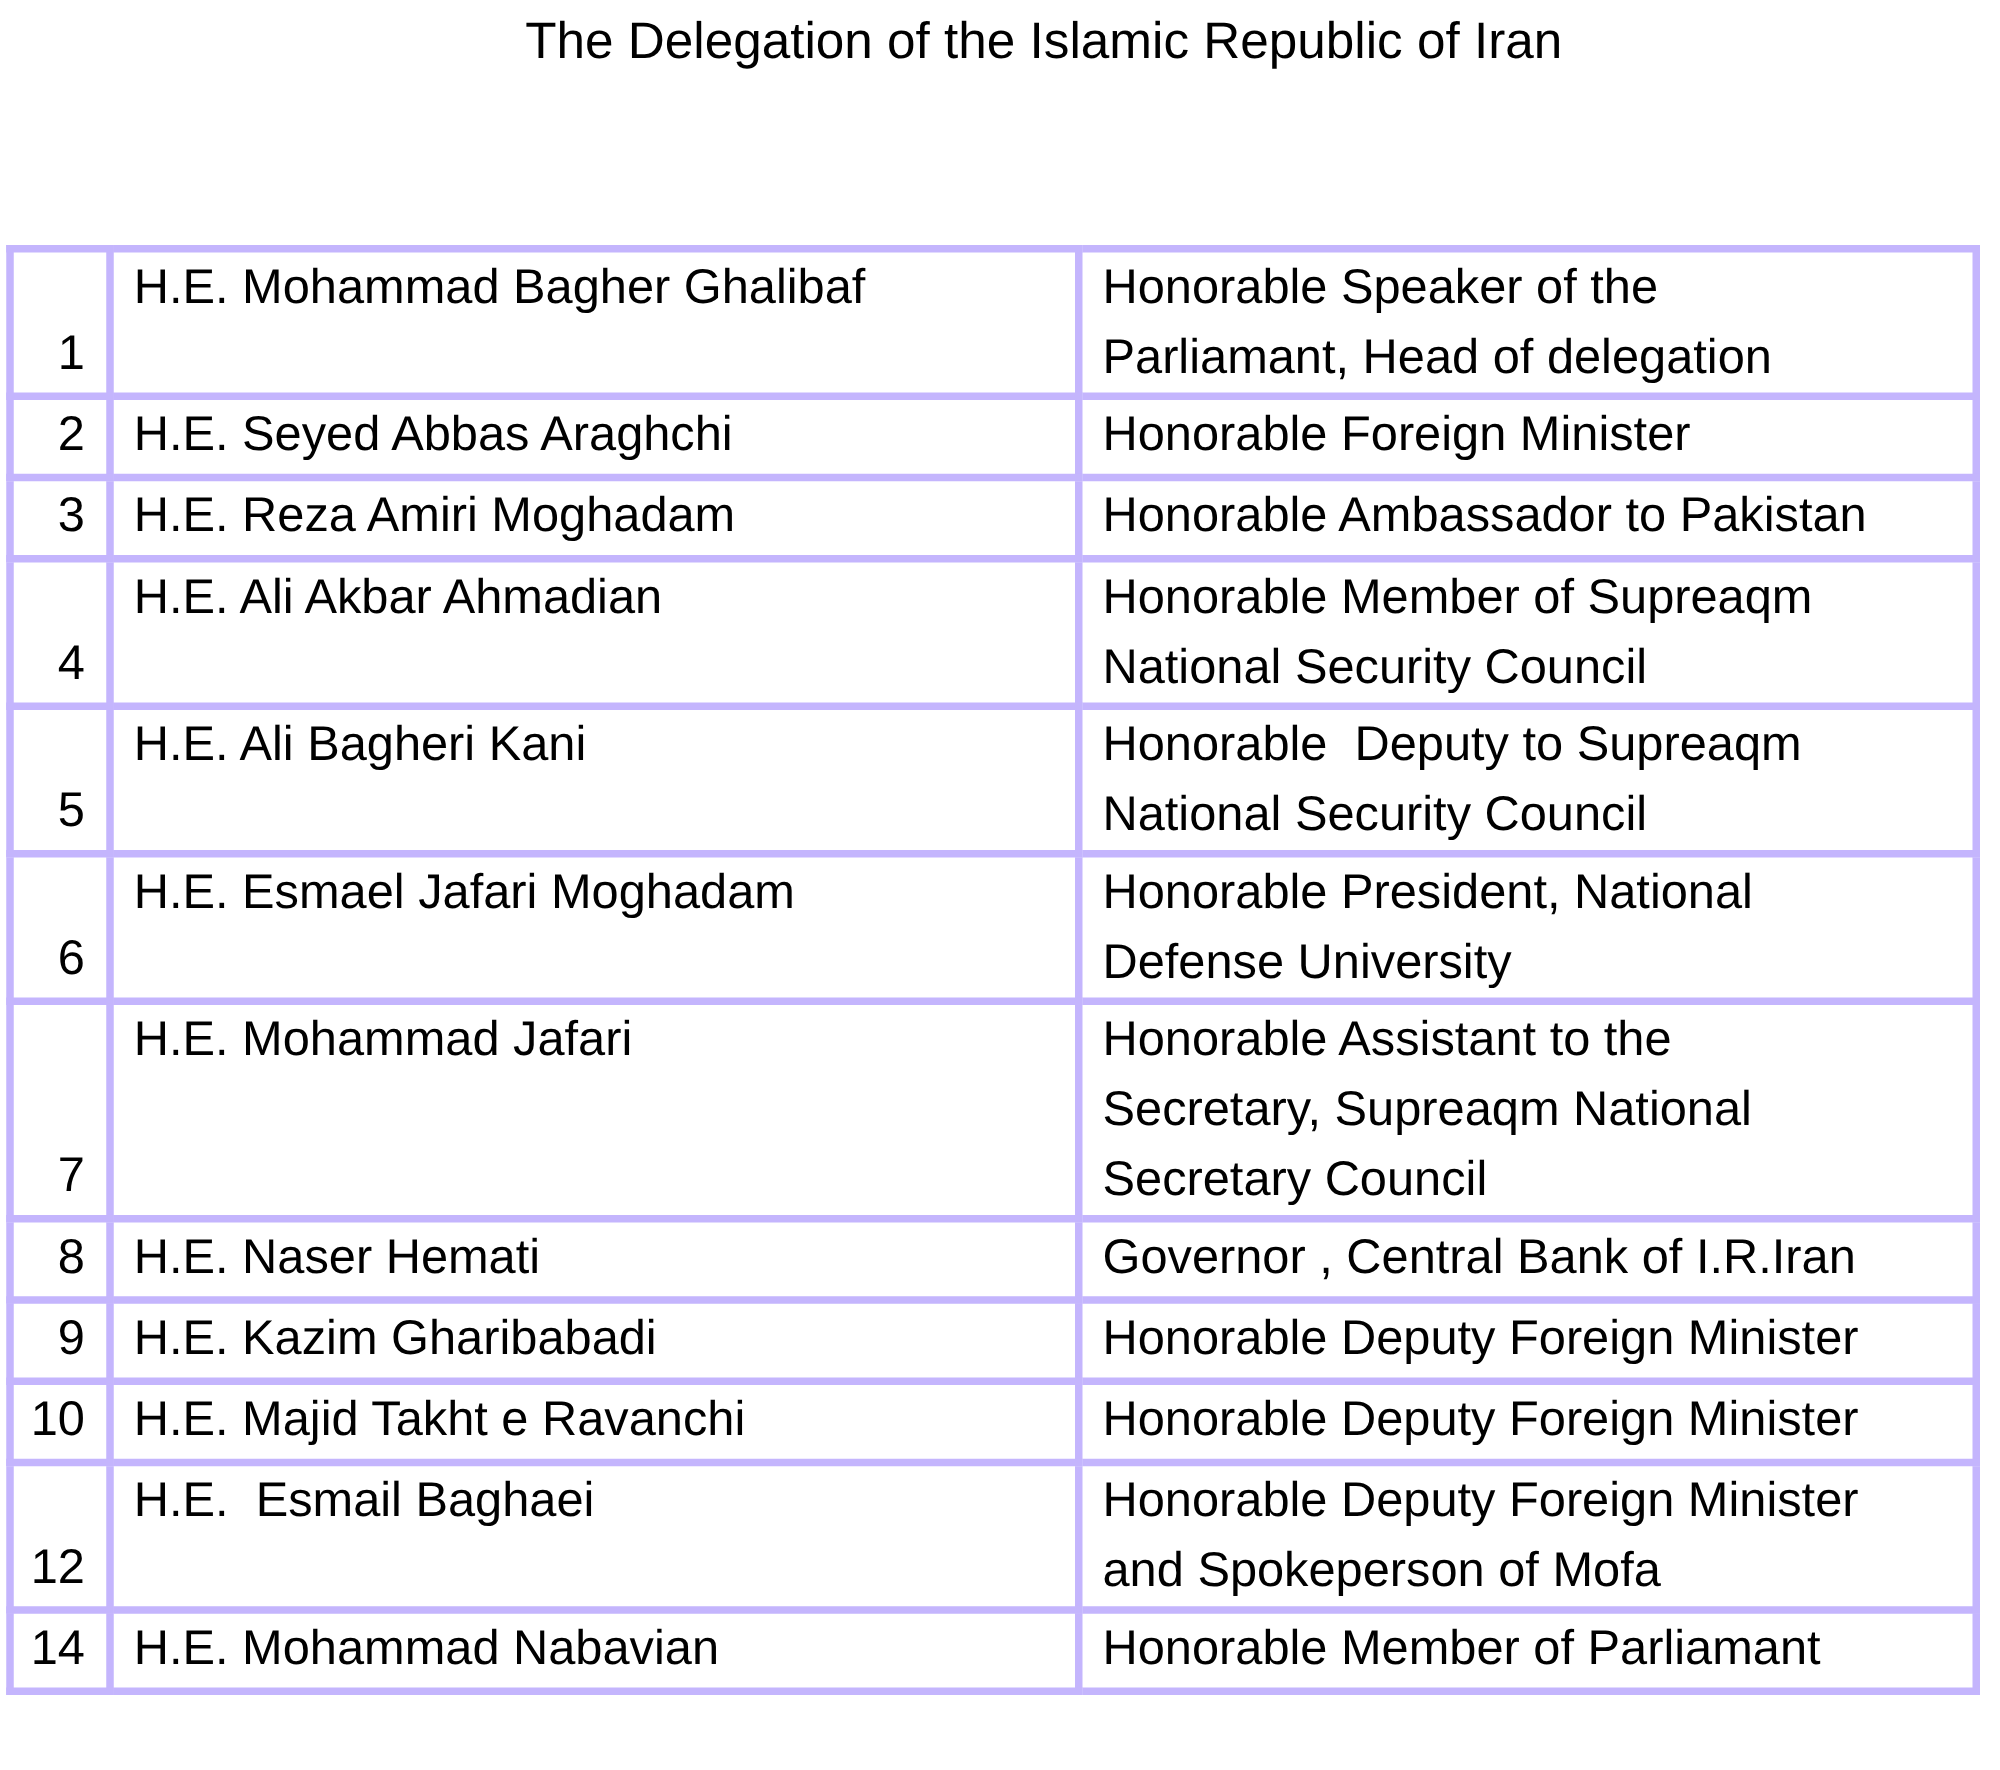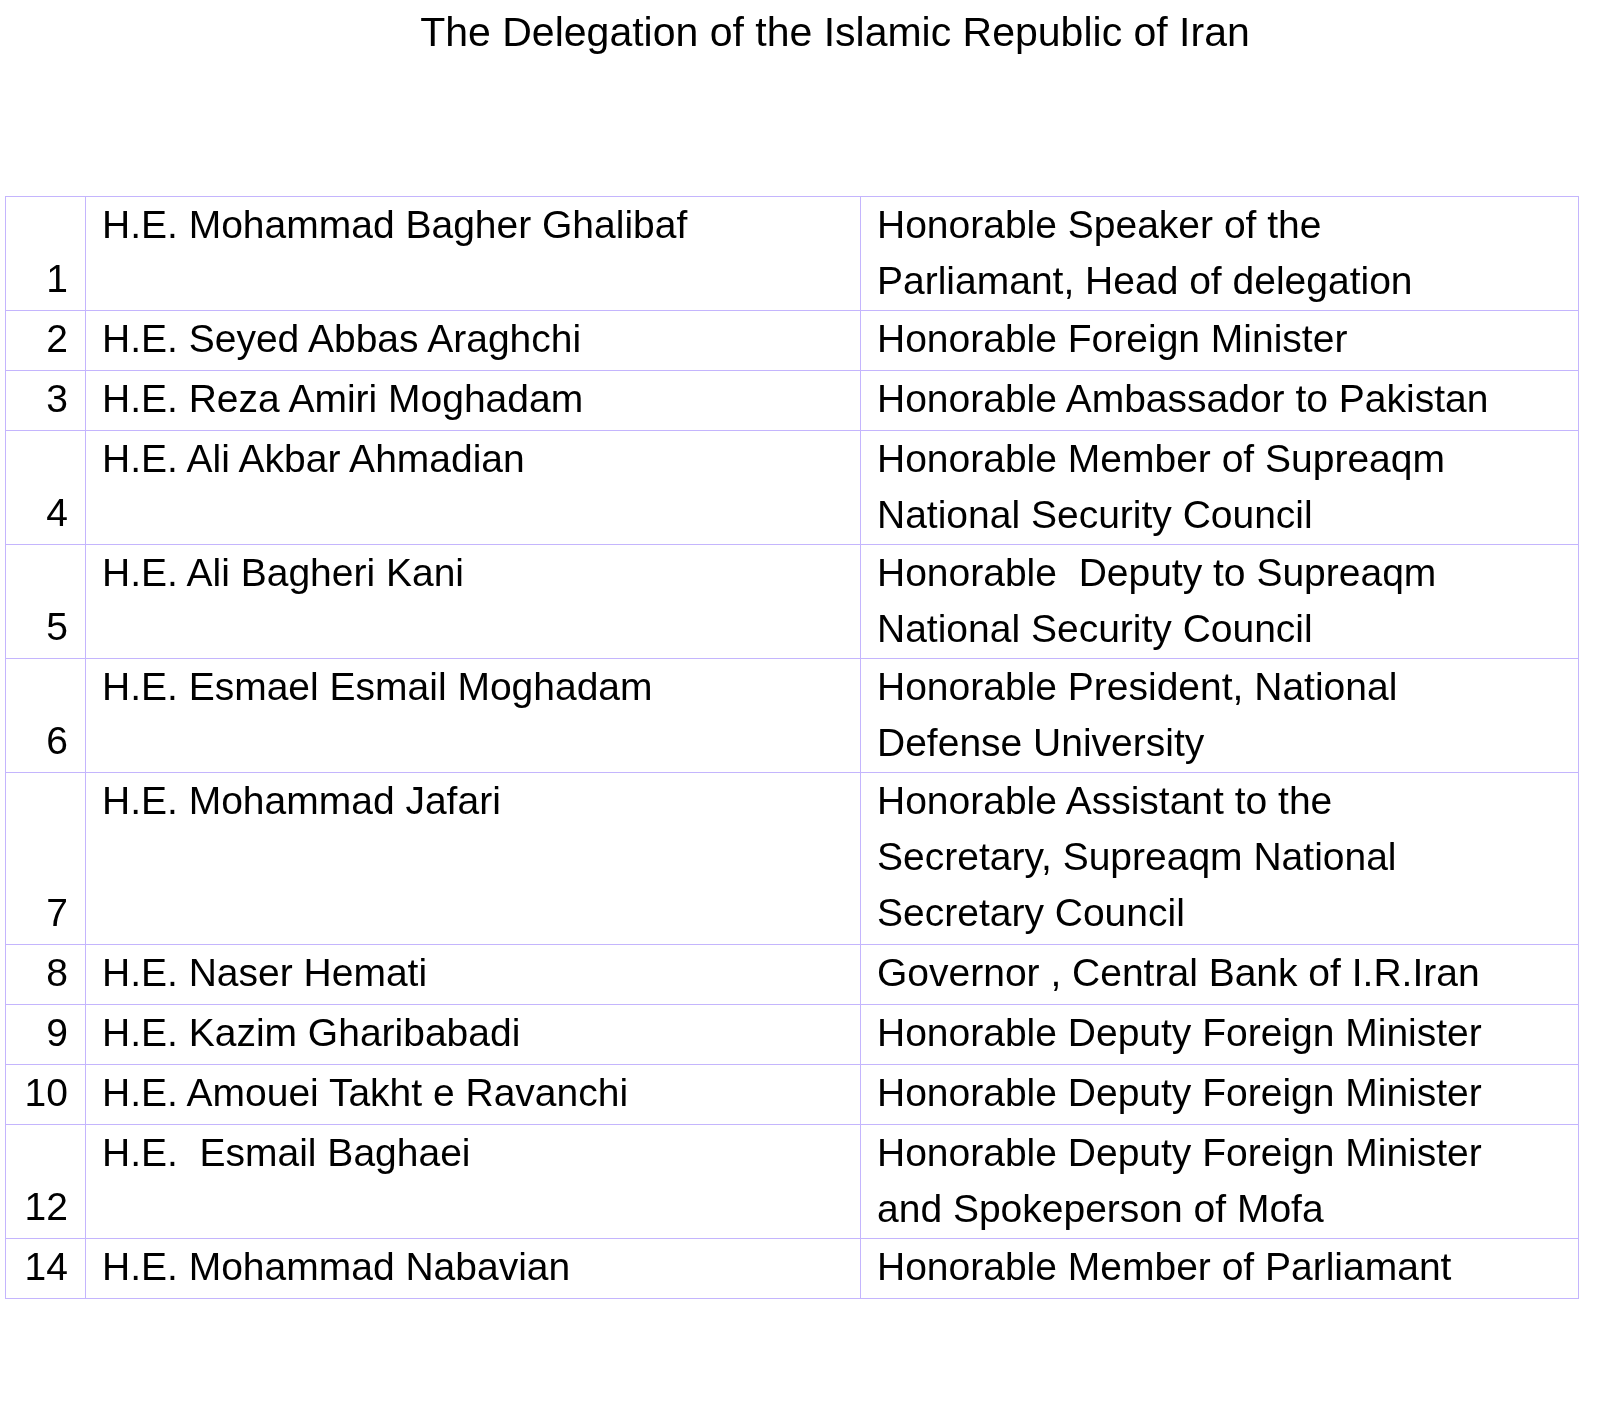--- a/index.html
+++ b/index.html
@@ -25,21 +25,21 @@
   }
   table.delegation {
     position: absolute;
     left: 5px;
     top: 196px;
     width: 1573px;
     border-collapse: collapse;
     table-layout: fixed;
   }
   table.delegation td {
-    border: 1px solid #c4b5fd;
+    border: 6px solid #c4b5fd;
     font-size: 39px;
     line-height: 56px;
     white-space: pre-wrap;
     overflow: hidden;
     background: #ffffff;
   }
   td.num {
     text-align: right;
     vertical-align: bottom;
     padding: 0 17px 3px 0;
@@ -91,21 +91,21 @@
 National Security Council</td>
     </tr>
     <tr class="h2">
       <td class="num">5</td>
       <td class="name">H.E. Ali Bagheri Kani</td>
       <td class="role">Honorable  Deputy to Supreaqm
 National Security Council</td>
     </tr>
     <tr class="h2">
       <td class="num">6</td>
-      <td class="name">H.E. Esmael Esmail Moghadam</td>
+      <td class="name">H.E. Esmael Jafari Moghadam</td>
       <td class="role">Honorable President, National
 Defense University</td>
     </tr>
     <tr class="h3">
       <td class="num">7</td>
       <td class="name">H.E. Mohammad Jafari</td>
       <td class="role">Honorable Assistant to the
 Secretary, Supreaqm National
 Secretary Council</td>
     </tr>
@@ -114,21 +114,21 @@
       <td class="name">H.E. Naser Hemati</td>
       <td class="role">Governor , Central Bank of I.R.Iran</td>
     </tr>
     <tr class="h1">
       <td class="num">9</td>
       <td class="name">H.E. Kazim Gharibabadi</td>
       <td class="role">Honorable Deputy Foreign Minister</td>
     </tr>
     <tr class="h1">
       <td class="num">10</td>
-      <td class="name">H.E. Amouei Takht e Ravanchi</td>
+      <td class="name">H.E. Majid Takht e Ravanchi</td>
       <td class="role">Honorable Deputy Foreign Minister</td>
     </tr>
     <tr class="h2">
       <td class="num">12</td>
       <td class="name">H.E.  Esmail Baghaei</td>
       <td class="role">Honorable Deputy Foreign Minister
 and Spokeperson of Mofa</td>
     </tr>
     <tr class="h1">
       <td class="num">14</td>

